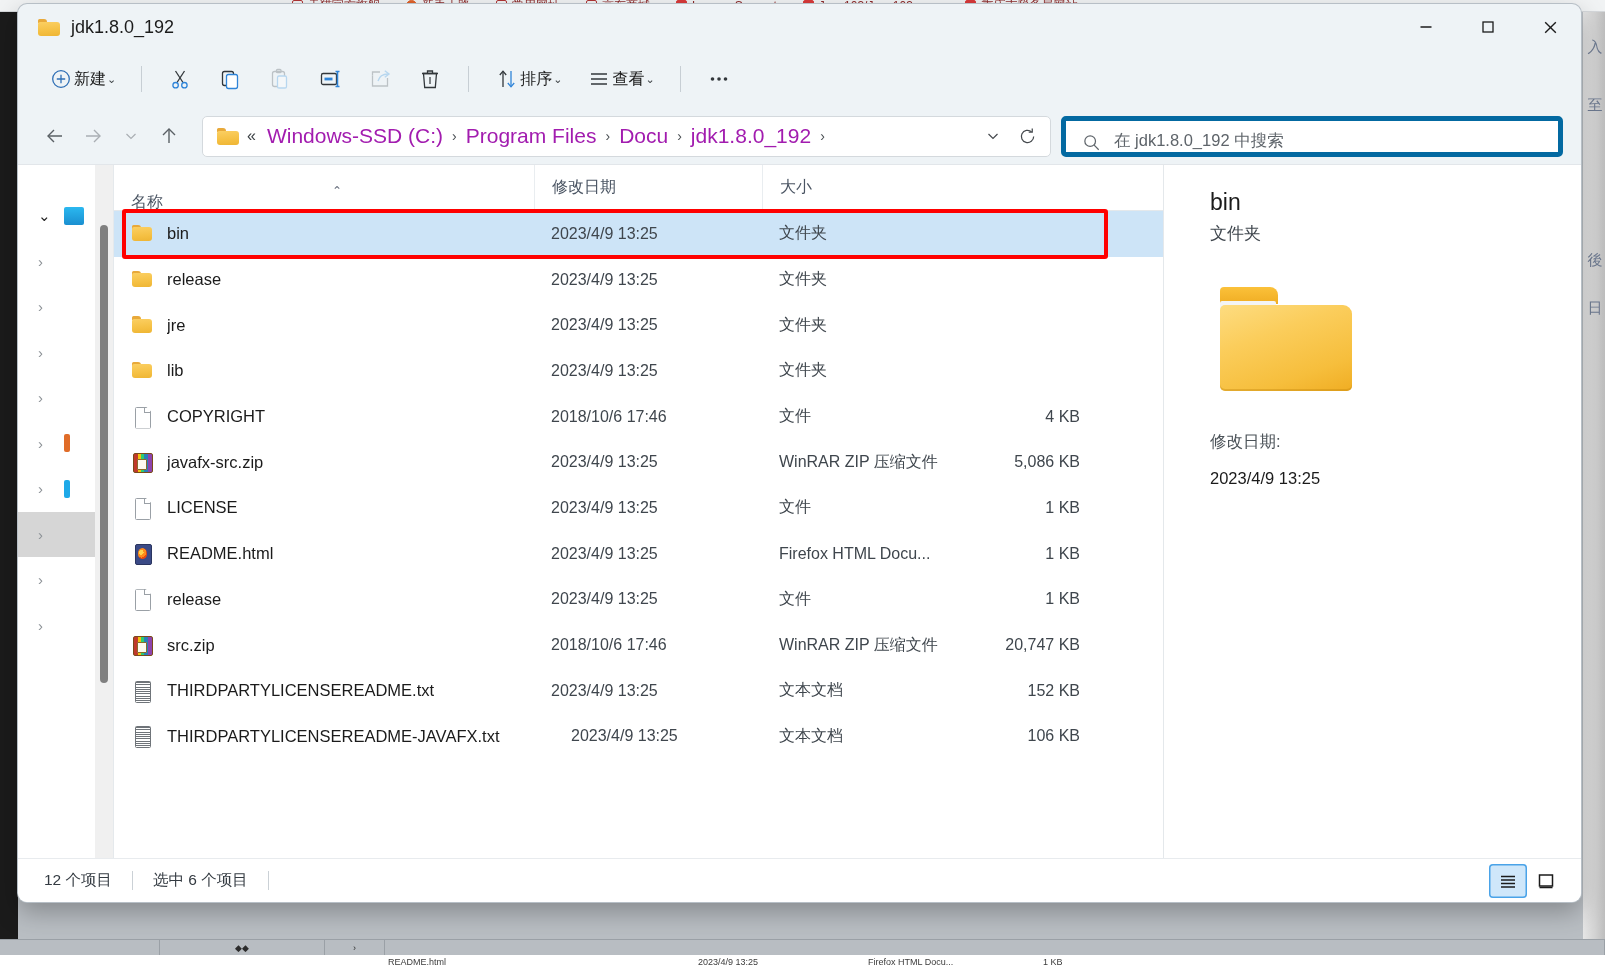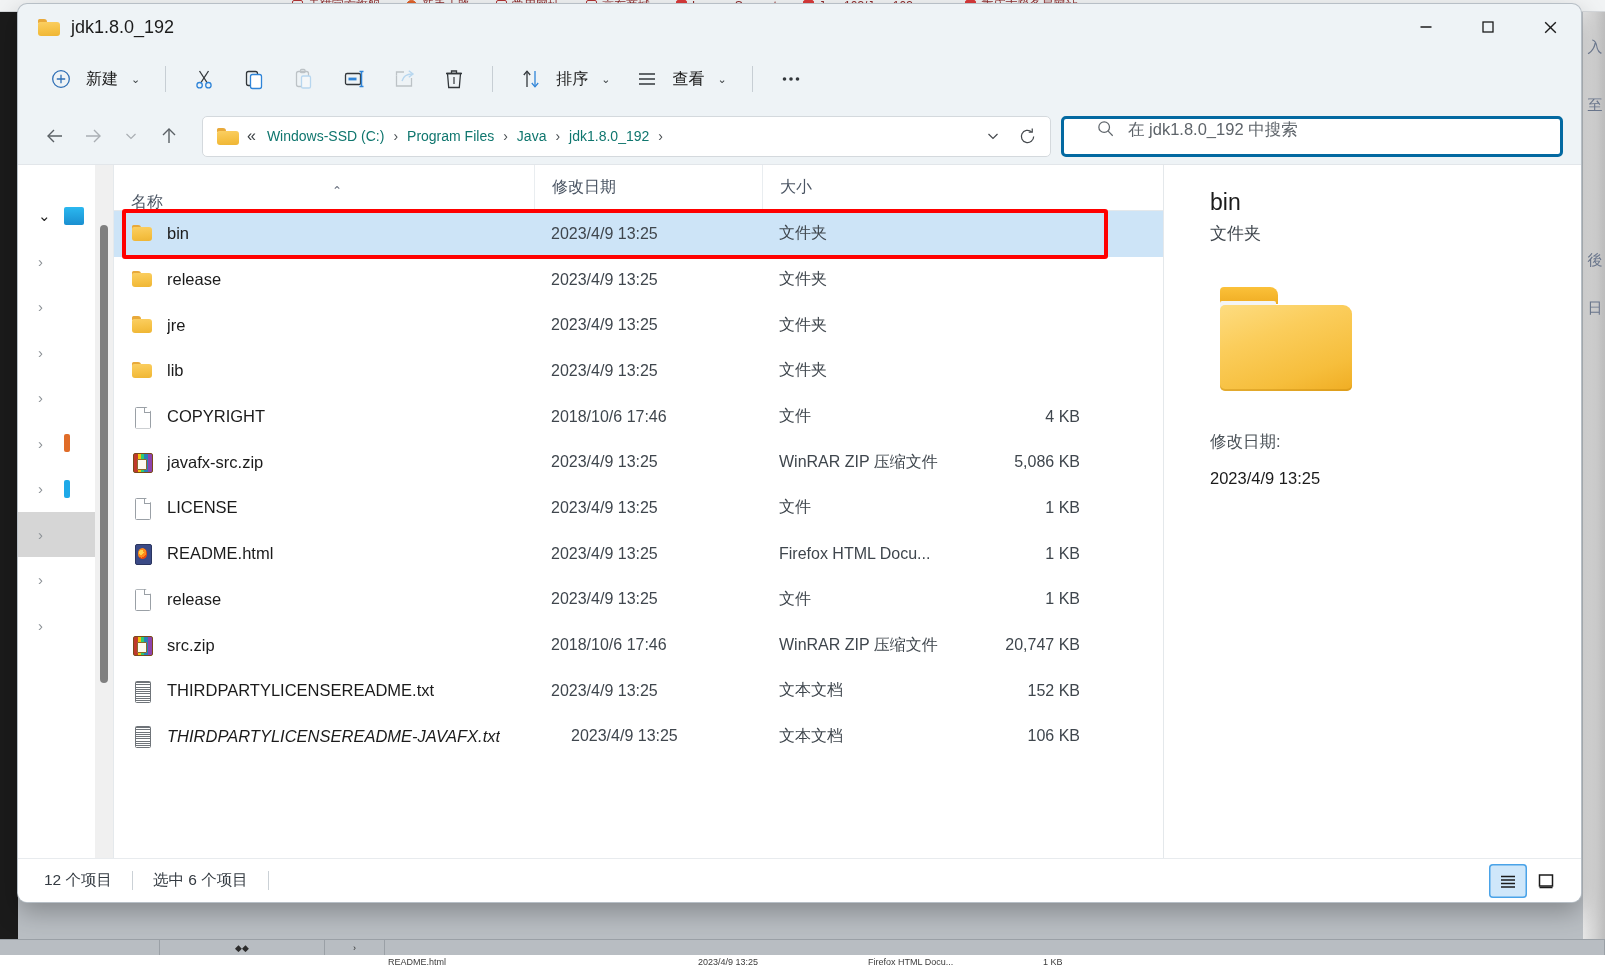--- a/index.html
+++ b/index.html
@@ -73,51 +73,51 @@
   #win-controls { display: flex; flex: none; height: 46px; }
   .winbtn {
     width: 62px; height: 46px; display: flex; align-items: center; justify-content: center;
     color: #1b1b1b; cursor: default;
   }
   .winbtn svg { display: block; }
 
   
   #toolbar { height: 58px; display: flex; align-items: center; padding: 0 18px; gap: 0; flex: none; }
   .tb-item {
-    height: 40px; display: flex; align-items: center; gap: 12px; padding: 0 12px;
+    height: 40px; display: flex; align-items: center; gap: 0; padding: 0 12px;
     border-radius: 5px; color: #1b1b1b; font-size: 16px; white-space: nowrap; cursor: default;
   }
   .tb-item.disabled { opacity: .38; }
   .tb-sep { width: 1px; height: 26px; background: #c7ced4; margin: 0 13px; flex: none; }
   .chev-sm { font-size: 11px; color: #3d4245; margin-left: 1px; }
   .tb-ico { width: 26px; height: 26px; display: flex; align-items: center; justify-content: center; flex: none; }
 
   
   #address-row { height: 56px; display: flex; align-items: center; padding: 0 18px; gap: 0; flex: none; }
   .navbtn {
     width: 38px; height: 38px; display: flex; align-items: center; justify-content: center;
     border-radius: 5px; color: #5a6065; cursor: default; flex: none;
   }
   .navbtn.dim { color: #a9aeb3; }
   #crumb-bar {
     flex: 1; height: 41px; margin: 0 10px 0 14px; background: #fff;
     border: 1px solid #d4d9dd; border-radius: 5px;
     display: flex; align-items: center; padding: 0 6px 0 14px; min-width: 0;
   }
   #crumbs { display: flex; align-items: center; gap: 0; flex: 1; min-width: 0; overflow: hidden; }
-  .crumb { font-size: 14px; color: #0f766e; padding: 3px 5px; border-radius: 3px; white-space: nowrap; cursor: default; }
+  .crumb { font-size: 21px; color: #a21caf; padding: 3px 5px; border-radius: 3px; white-space: nowrap; cursor: default; }
   .crumb-sep { font-size: 14px; color: #4a4f53; padding: 0 4px; }
   .crumb-pre { font-size: 16px; color: #3b4044; padding: 0 6px 0 2px; }
   #crumb-drop, #refresh-btn {
     width: 34px; height: 34px; display: flex; align-items: center; justify-content: center;
     color: #45494d; border-radius: 4px; flex: none; cursor: default;
   }
   #search-box {
-    width: 502px; height: 41px; background: #fff; border: 3px solid #0369a1; border-radius: 5px;
-    display: flex; align-items: flex-start; gap: 13px; padding: 0 32px; flex: none;
+    width: 502px; height: 41px; background: #fff; border: 5px solid #0369a1; border-radius: 5px;
+    display: flex; align-items: flex-end; gap: 13px; padding: 0 16px; flex: none;
   }
   #search-placeholder { font-size: 16.5px; color: #5e646a; }
 
   
   #win-body { flex: 1; display: flex; min-height: 0; background: #fff;
               border-top: 1px solid #e2e6ea; }
 
   
   #nav-pane { width: 96px; flex: none; background: #fff; position: relative; overflow: hidden;
               border-right: 1px solid #e5e9ec; }
@@ -468,21 +468,21 @@
     </div>
 
     <div id="crumb-bar">
       <span class="folder-mini" style="margin-right:6px;"></span>
       <span class="crumb-pre">«</span>
       <div id="crumbs">
         <span class="crumb">Windows-SSD (C:)</span>
         <span class="crumb-sep">›</span>
         <span class="crumb">Program Files</span>
         <span class="crumb-sep">›</span>
-        <span class="crumb">Java</span>
+        <span class="crumb">Docu</span>
         <span class="crumb-sep">›</span>
         <span class="crumb">jdk1.8.0_192</span>
         <span class="crumb-sep">›</span>
       </div>
       <div id="crumb-drop">
         <svg width="16" height="16" viewBox="0 0 16 16">
           <path d="M3.5 6 L8 10.5 L12.5 6" fill="none" stroke="currentColor" stroke-width="1.2"></path>
         </svg>
       </div>
       <div id="refresh-btn">
@@ -664,21 +664,21 @@
           <div class="cell-name">
             <span class="ic ic-txt"></span>
             <span class="fname">THIRDPARTYLICENSEREADME.txt</span>
           </div>
           <div class="cell-date">2023/4/9 13:25</div>
           <div class="cell-type">文本文档</div>
           <div class="cell-size">152 KB</div>
         </div>
 
         <div class="row">
-          <div class="cell-name" style="width:440px;font-style:italic;">
+          <div class="cell-name" style="width:440px;">
             <span class="ic ic-txt"></span>
             <span class="fname">THIRDPARTYLICENSEREADME-JAVAFX.txt</span>
           </div>
           <div class="cell-date" style="width:208px;">2023/4/9 13:25</div>
           <div class="cell-type">文本文档</div>
           <div class="cell-size">106 KB</div>
         </div>
       </div>
 
       <div id="red-box"></div>

